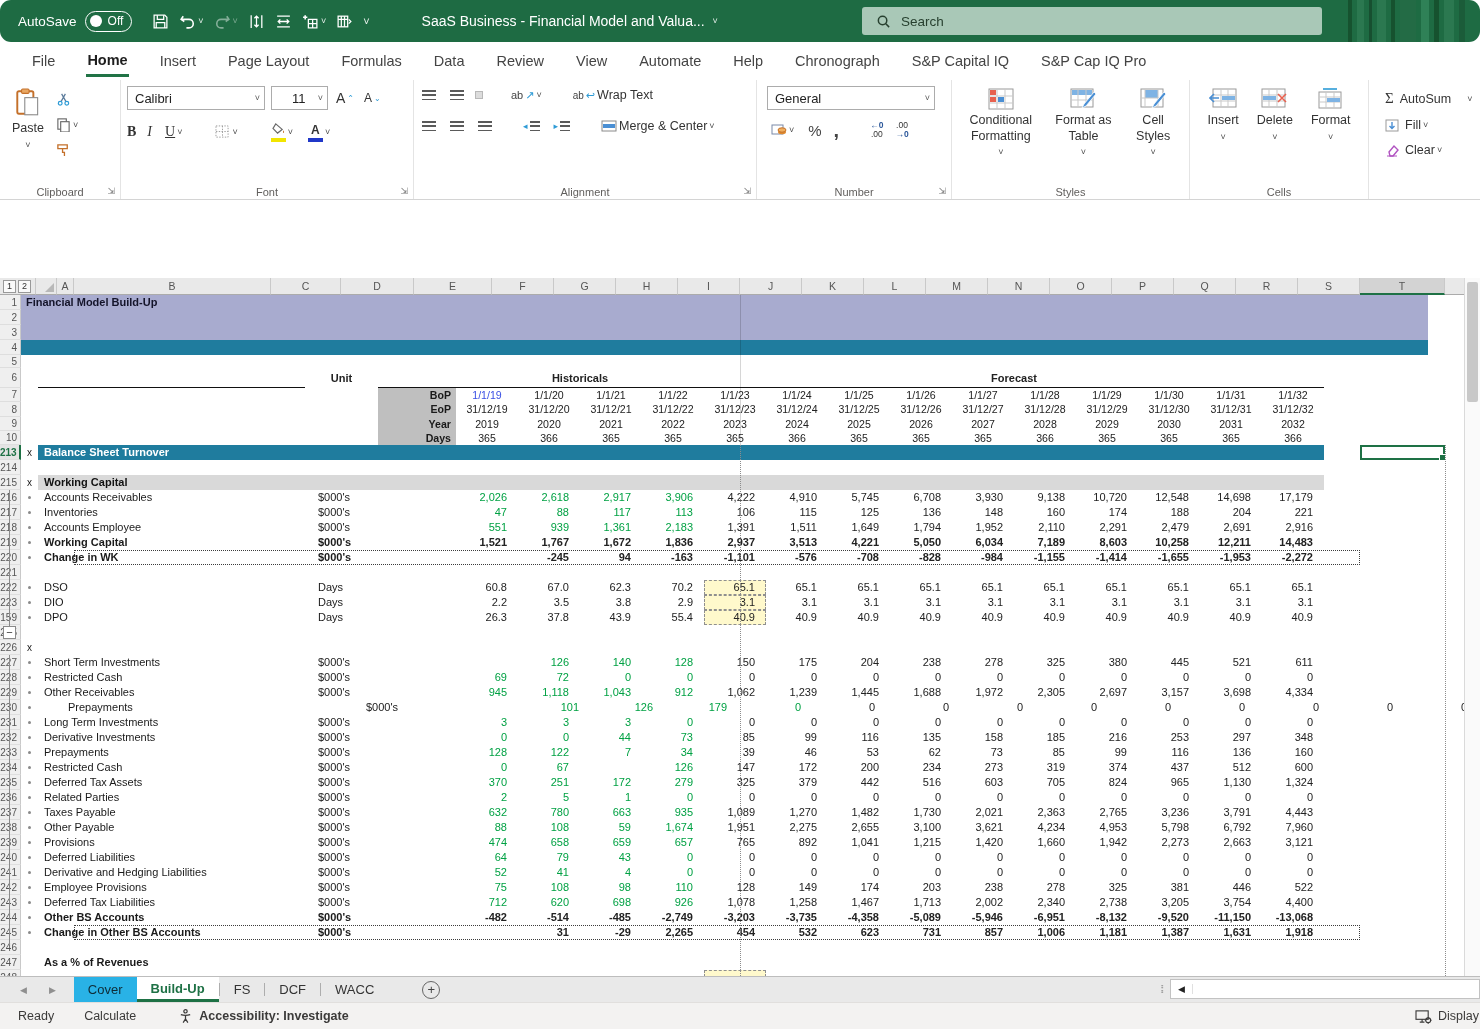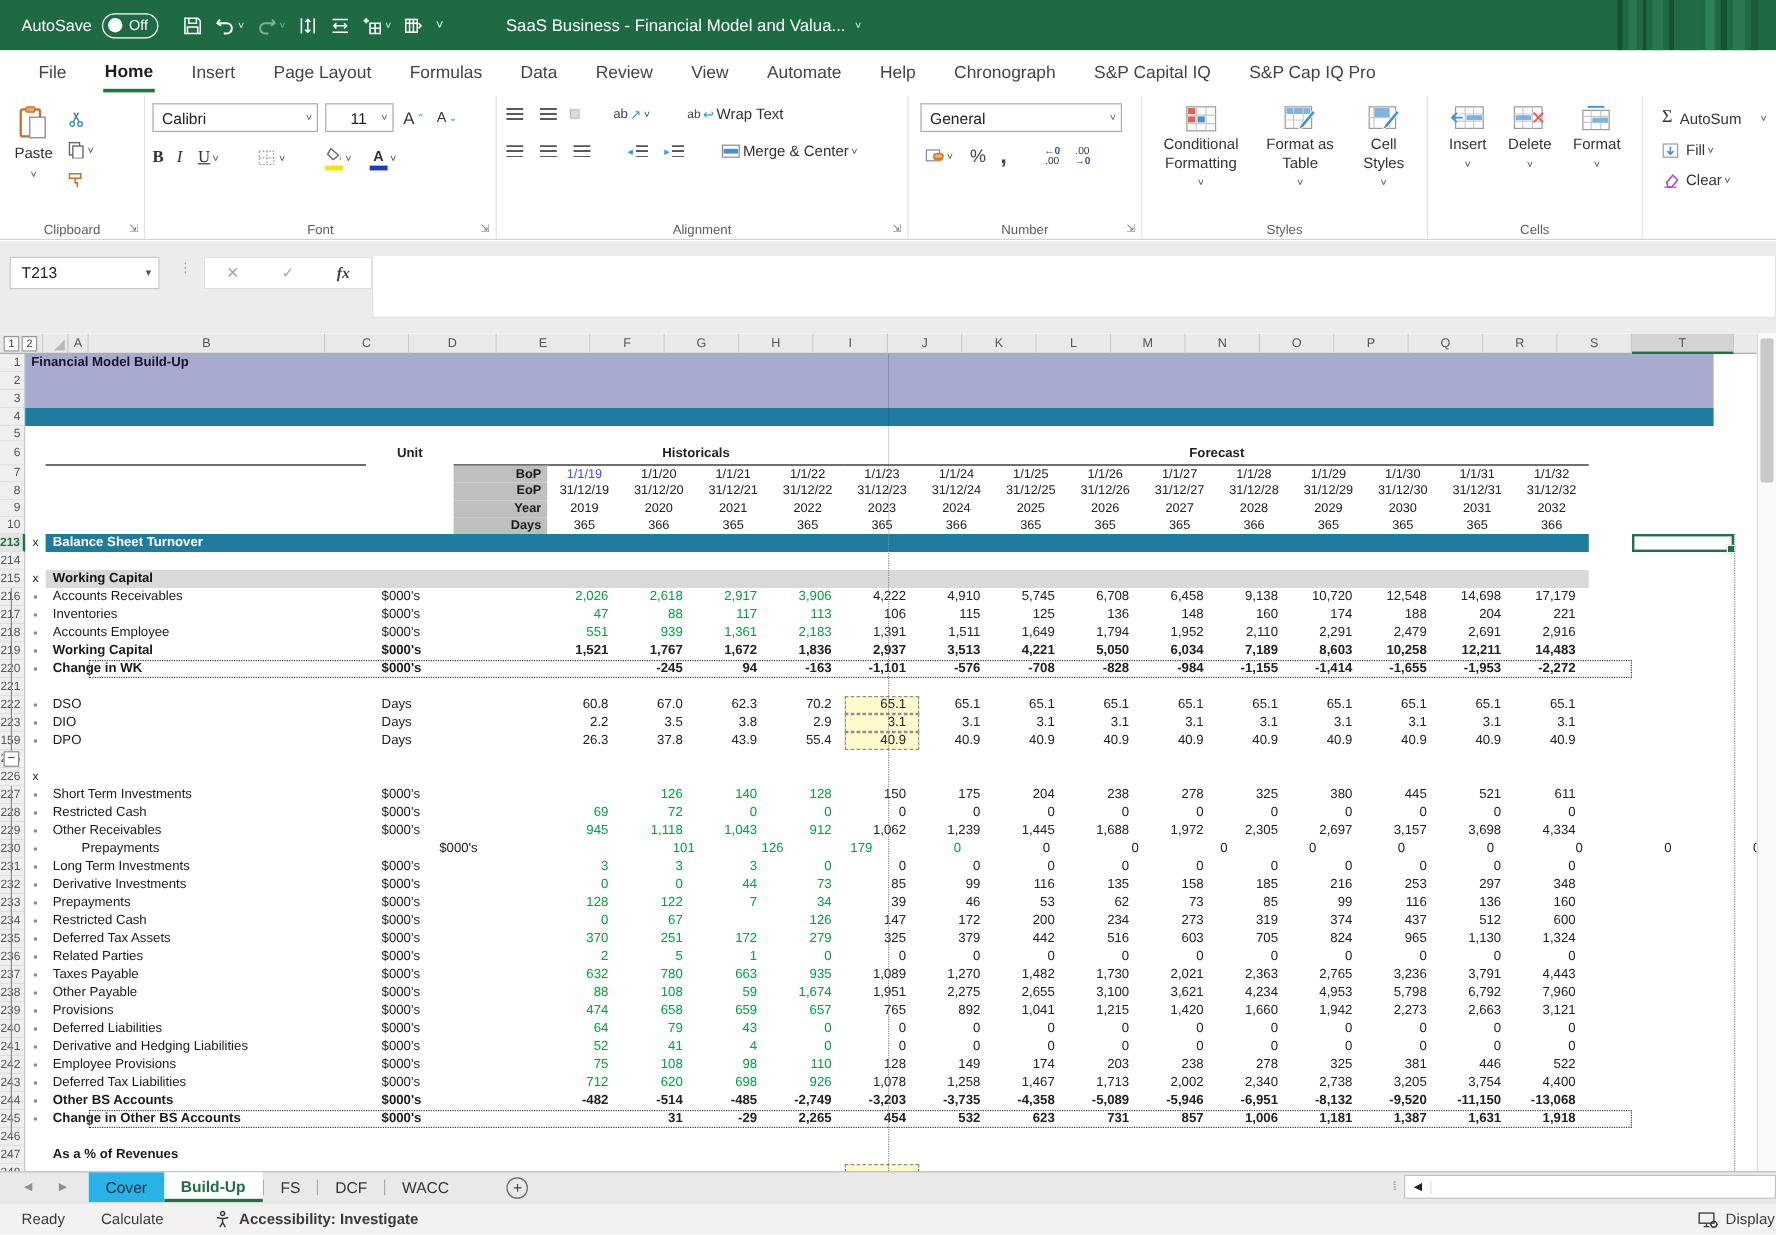--- a/index.html
+++ b/index.html
@@ -1,21 +1,21 @@
 <!DOCTYPE html>
 <html><head>
 <meta charset="utf-8">
 <style>
   html,body{margin:0;padding:0;background:#fff;}
   *{box-sizing:border-box;}
   .app{position:relative;width:1480px;height:1029px;overflow:hidden;background:#fff;
        font-family:"Liberation Sans","DejaVu Sans",sans-serif;color:#222;-webkit-font-smoothing:antialiased;}
 
   
-  .titlebar{position:absolute;left:0;top:0;width:1480px;height:42px;background:#1E6B43;display:flex;align-items:center;color:#fff;}
+  .titlebar{position:absolute;left:0;top:0;width:1480px;height:42px;background:#1E6B43;display:flex;align-items:center;color:#fff;border-radius:11px;}
   .autosave{display:flex;align-items:center;margin-left:18px;font-size:13.5px;gap:8px;}
   .pill{display:flex;align-items:center;border:1.5px solid #fff;border-radius:11px;height:21px;padding:0 8px 0 4px;gap:6px;font-size:12px;}
   .knob{width:12px;height:12px;border-radius:50%;background:#fff;}
   .qat{display:flex;align-items:center;gap:10px;margin-left:20px;}
   .qat .qi{display:flex;align-items:center;gap:2px;color:#fff;}
   .qat svg{display:block;}
   .chev{font-size:9px;opacity:.9;}
   .dim{opacity:.45;}
   .doc-title{margin-left:52px;font-size:14px;display:flex;align-items:center;gap:8px;white-space:nowrap;}
   .searchbox{position:absolute;left:862px;top:7px;width:460px;height:28px;background:#A9C8B7;border-radius:3px;
@@ -181,20 +181,27 @@
             <path d="M5 3v10M8 3v10M2 6h9"></path>
             <path d="M12 6l2 2-2 2"></path>
           </svg>
         </span>
       <span class="chev" style="font-size:11px;">˅</span>
     </div>
     <div class="doc-title">
       <span>SaaS Business - Financial Model and Valua...</span>
         <span class="chev">˅</span>
     </div>
+    <div class="searchbox">
+      <svg width="15" height="15" viewBox="0 0 16 16" fill="none" stroke="#27402F" stroke-width="1.6">
+          <circle cx="7" cy="7" r="4.5"></circle>
+          <path d="M10.5 10.5 14 14"></path>
+        </svg>
+      <span>Search</span>
+    </div>
     <div class="stripes">
       <div style="width:4px;background:#16522F;"></div>
       <div style="width:7px;background:#2B7850;"></div>
       <div style="width:3px;background:#174F30;"></div>
       <div style="width:9px;background:#2B7850;"></div>
       <div style="width:4px;background:#16522F;"></div>
       <div style="width:16px;background:#236B45;"></div>
       <div style="width:8px;background:#2F8157;"></div>
       <div style="width:5px;background:#16522F;"></div>
       <div style="width:10px;background:#2B7850;"></div>
@@ -508,33 +515,20 @@
               <path d="M2 12h10" stroke="#B052C0"></path>
             </svg>
             <span style="font-size:12.5px;margin-left:4px;">Clear</span>
             <span class="chev">˅</span>
           </span>
       </div>
 
     </div>
   </div>
 
-  <div class="fbar">
-    <div class="namebox">
-      <span>T213</span>
-      <span class="ccv">▾</span>
-    </div>
-    <div class="fdots">⋮</div>
-    <div class="fxbox">
-      <span>✕</span>
-      <span>✓</span>
-      <span class="fxi">fx</span>
-    </div>
-    <div class="ffield"></div>
-  </div>
 
   <div class="grid" id="grid">
       <div class="grow hrow" style="top: 0px; height: 17px; line-height: 17px;">
         <div class="ocorner">
           <div class="obox">1</div>
           <div class="obox">2</div>
         </div>
         <div class="sall"></div>
         <div class="hc" style="width: 17px;">A</div>
         <div class="hc" style="width: 197px;">B</div>
@@ -684,21 +678,21 @@
         <div class="c unit" style="width: 73px;">$000's</div>
         <div class="c" style="width: 78px;"></div>
         <div class="c num green" style="width: 62px;">2,026</div>
         <div class="c num green" style="width: 62px;">2,618</div>
         <div class="c num green" style="width: 62px;">2,917</div>
         <div class="c num green" style="width: 62px;">3,906</div>
         <div class="c num" style="width: 62px;">4,222</div>
         <div class="c num" style="width: 62px;">4,910</div>
         <div class="c num" style="width: 62px;">5,745</div>
         <div class="c num" style="width: 62px;">6,708</div>
-        <div class="c num" style="width: 62px;">6,458</div>
+        <div class="c num" style="width: 62px;">3,930</div>
         <div class="c num" style="width: 62px;">9,138</div>
         <div class="c num" style="width: 62px;">10,720</div>
         <div class="c num" style="width: 62px;">12,548</div>
         <div class="c num" style="width: 62px;">14,698</div>
         <div class="c num" style="width: 62px;">17,179</div>
       </div>
       <div class="grow" style="top: 227px; height: 15px; line-height: 15px;">
         <div class="rn">217</div>
         <div class="c" style="width: 17px;"></div>
         <div class="c lbl" style="width: 197px;">Inventories</div>

